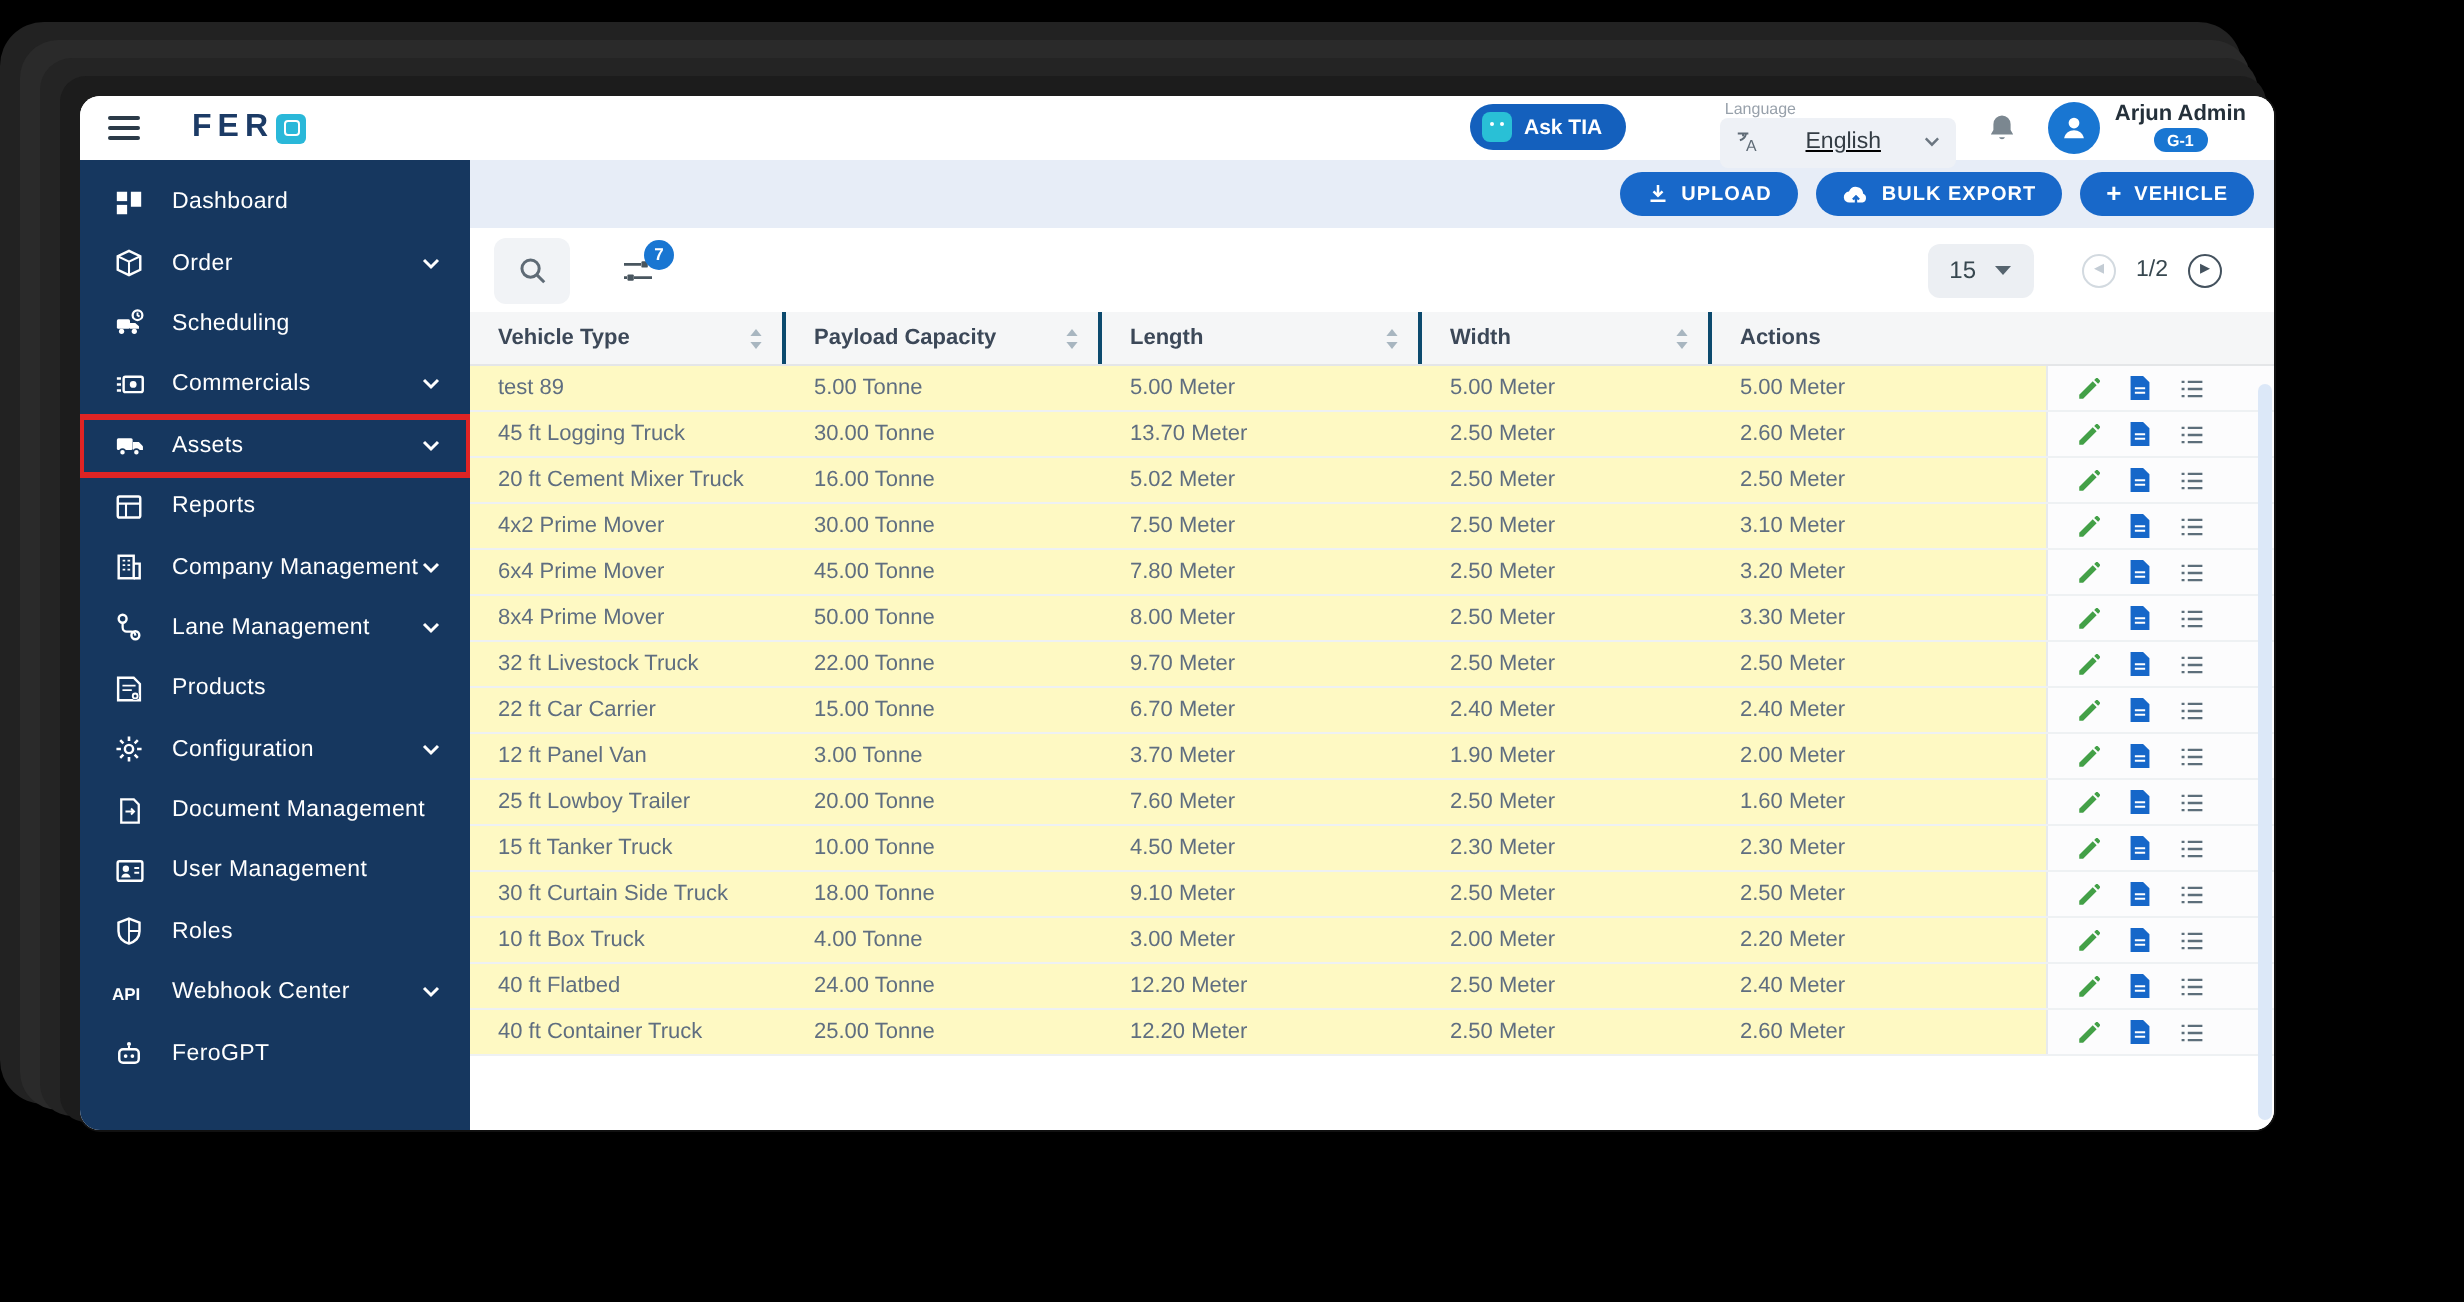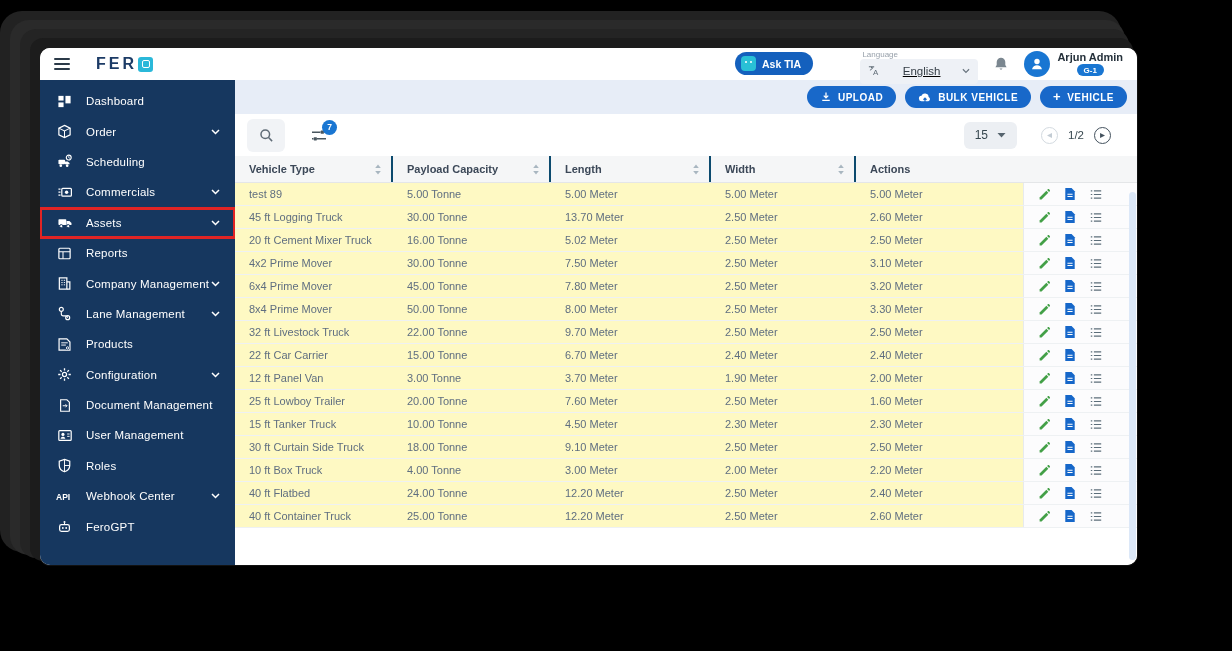--- a/index.html
+++ b/index.html
@@ -342,21 +342,21 @@
               <path d="M8 2v7M5 6.2 8 9.2l3-3" stroke="#fff" stroke-width="1.7" fill="none"></path>
               <path d="M3 12.5h10" stroke="#fff" stroke-width="1.7"></path>
             </svg>
           <span>UPLOAD</span>
         </button>
         <button class="btn-pill">
           <svg width="14" height="12" viewBox="0 0 16 14">
               <path d="M4.3 12a3.2 3.2 0 0 1-.4-6.4A4.3 4.3 0 0 1 12.2 6.9 2.7 2.7 0 0 1 11.8 12z" fill="#fff"></path>
               <path d="M8 13.5V8.6M6.2 10.2 8 8.4l1.8 1.8" stroke="#1868c9" stroke-width="1.4" fill="none"></path>
             </svg>
-          <span>BULK VEHICLE</span>
+          <span>BULK EXPORT</span>
         </button>
         <button class="btn-pill">
           <span class="plus">+</span>
           <span>VEHICLE</span>
         </button>
       </div>
 
       <div class="controls-row">
         <button class="search-btn">
           <svg width="15" height="15" viewBox="0 0 16 16">

